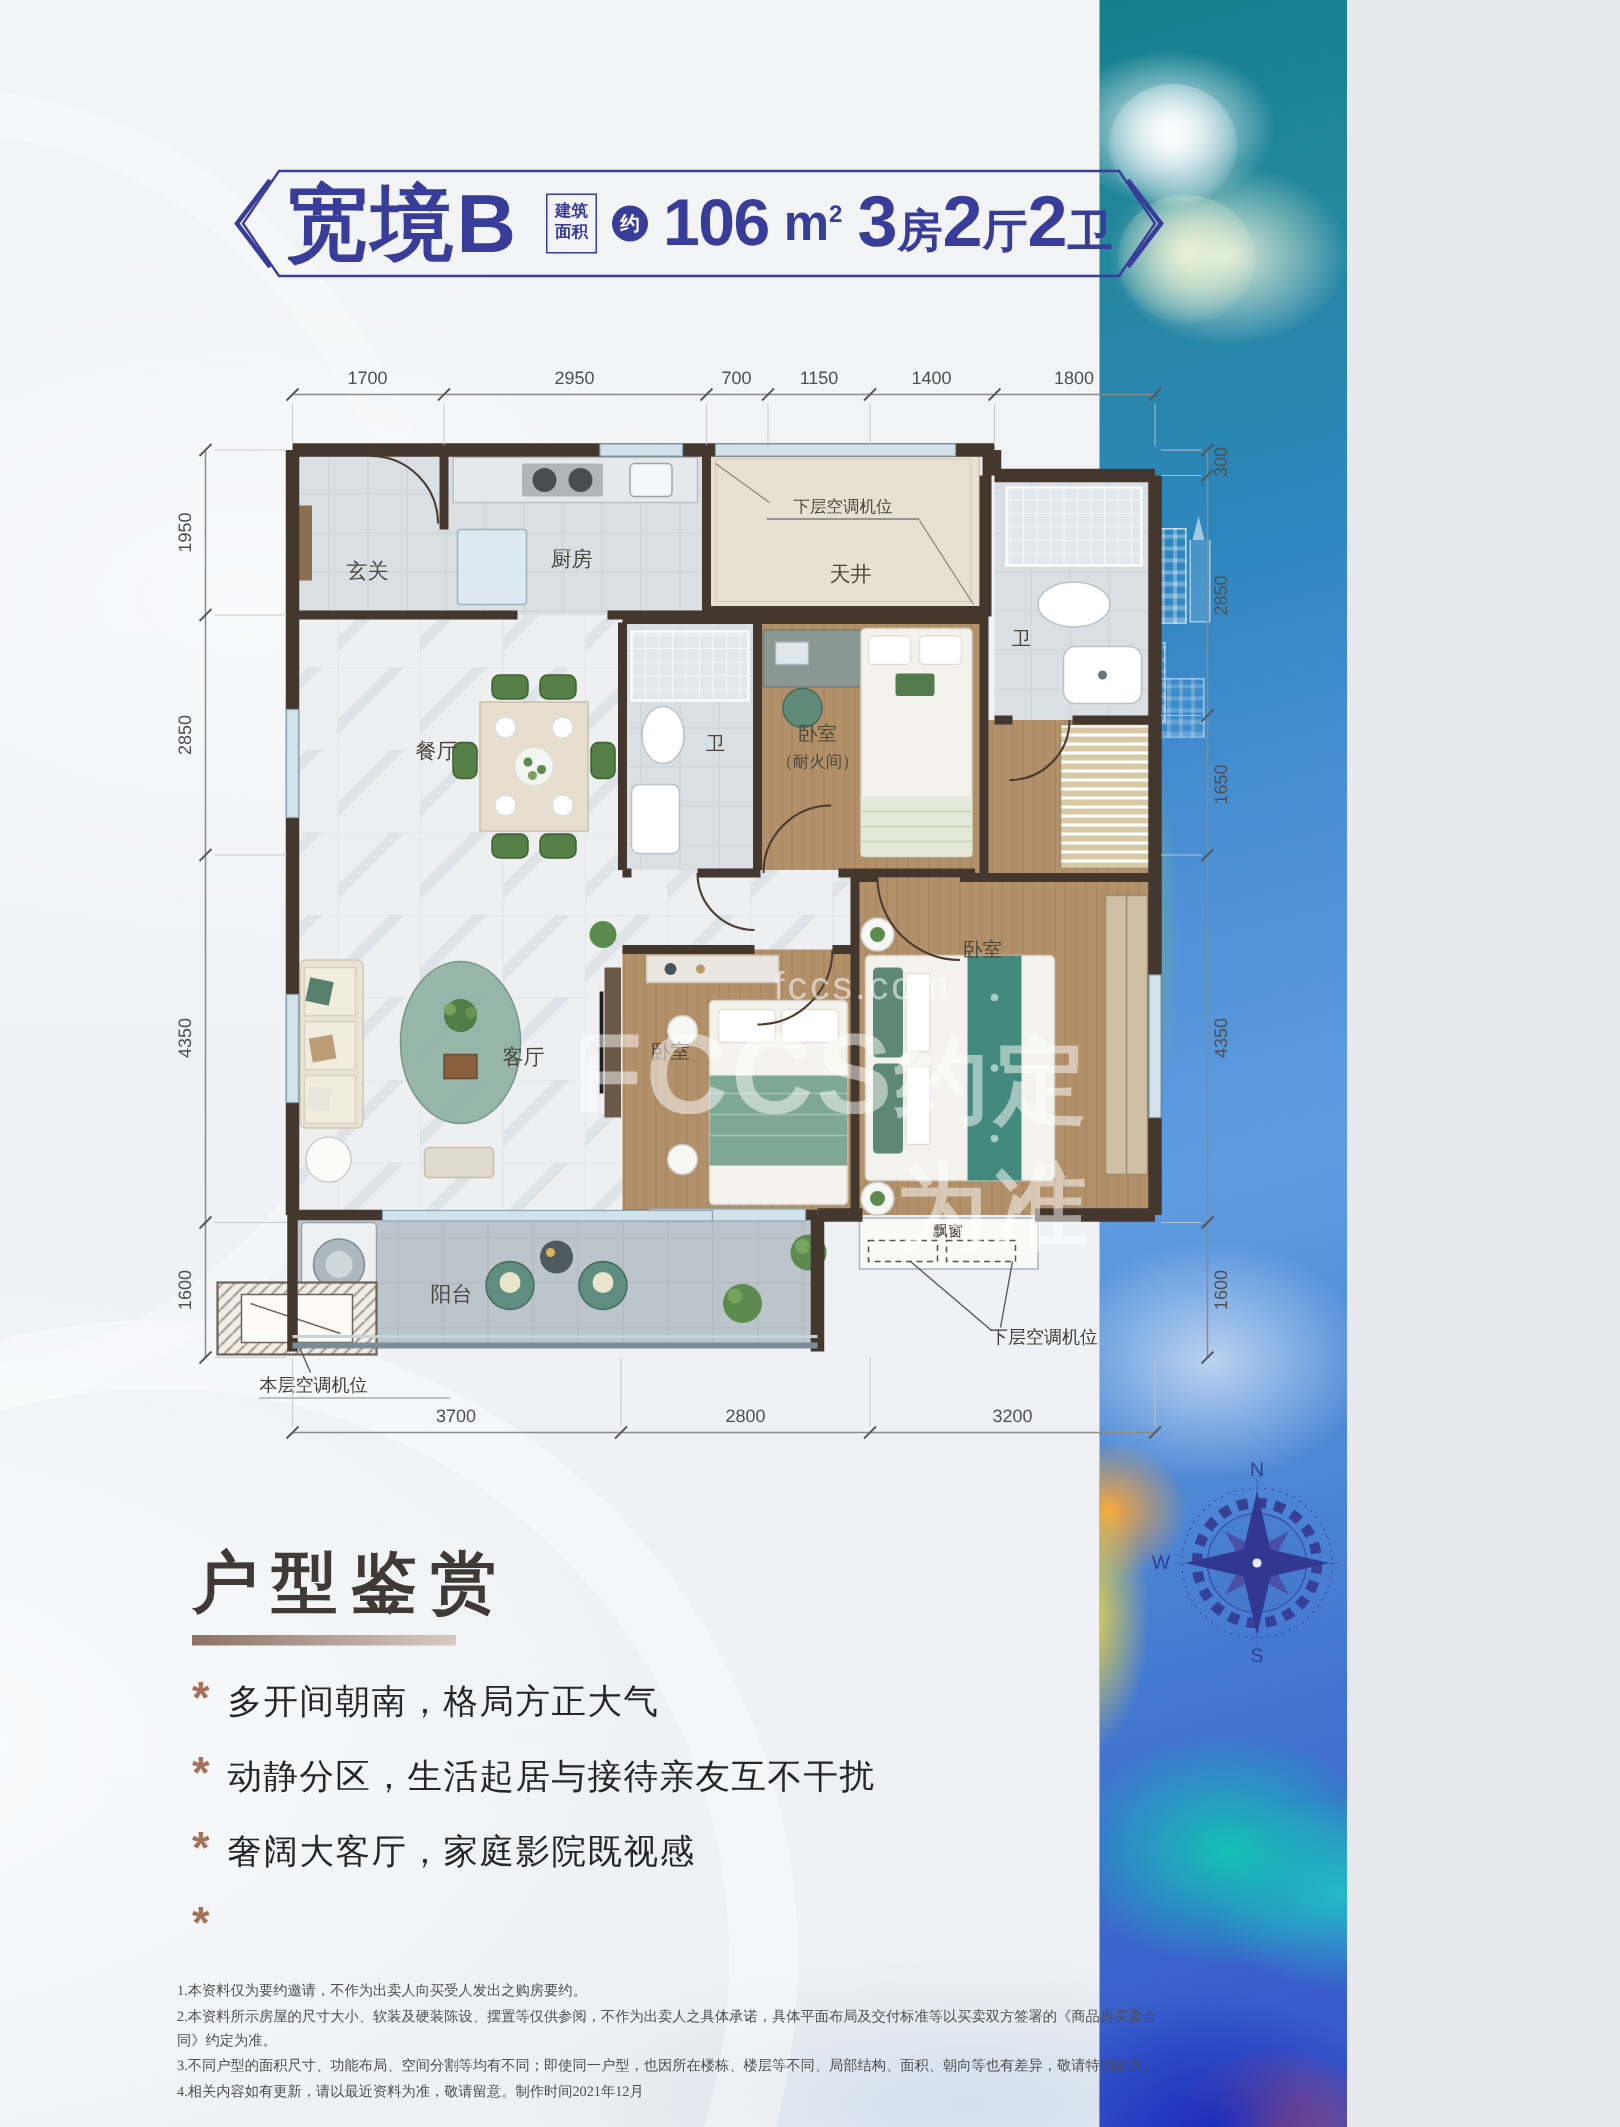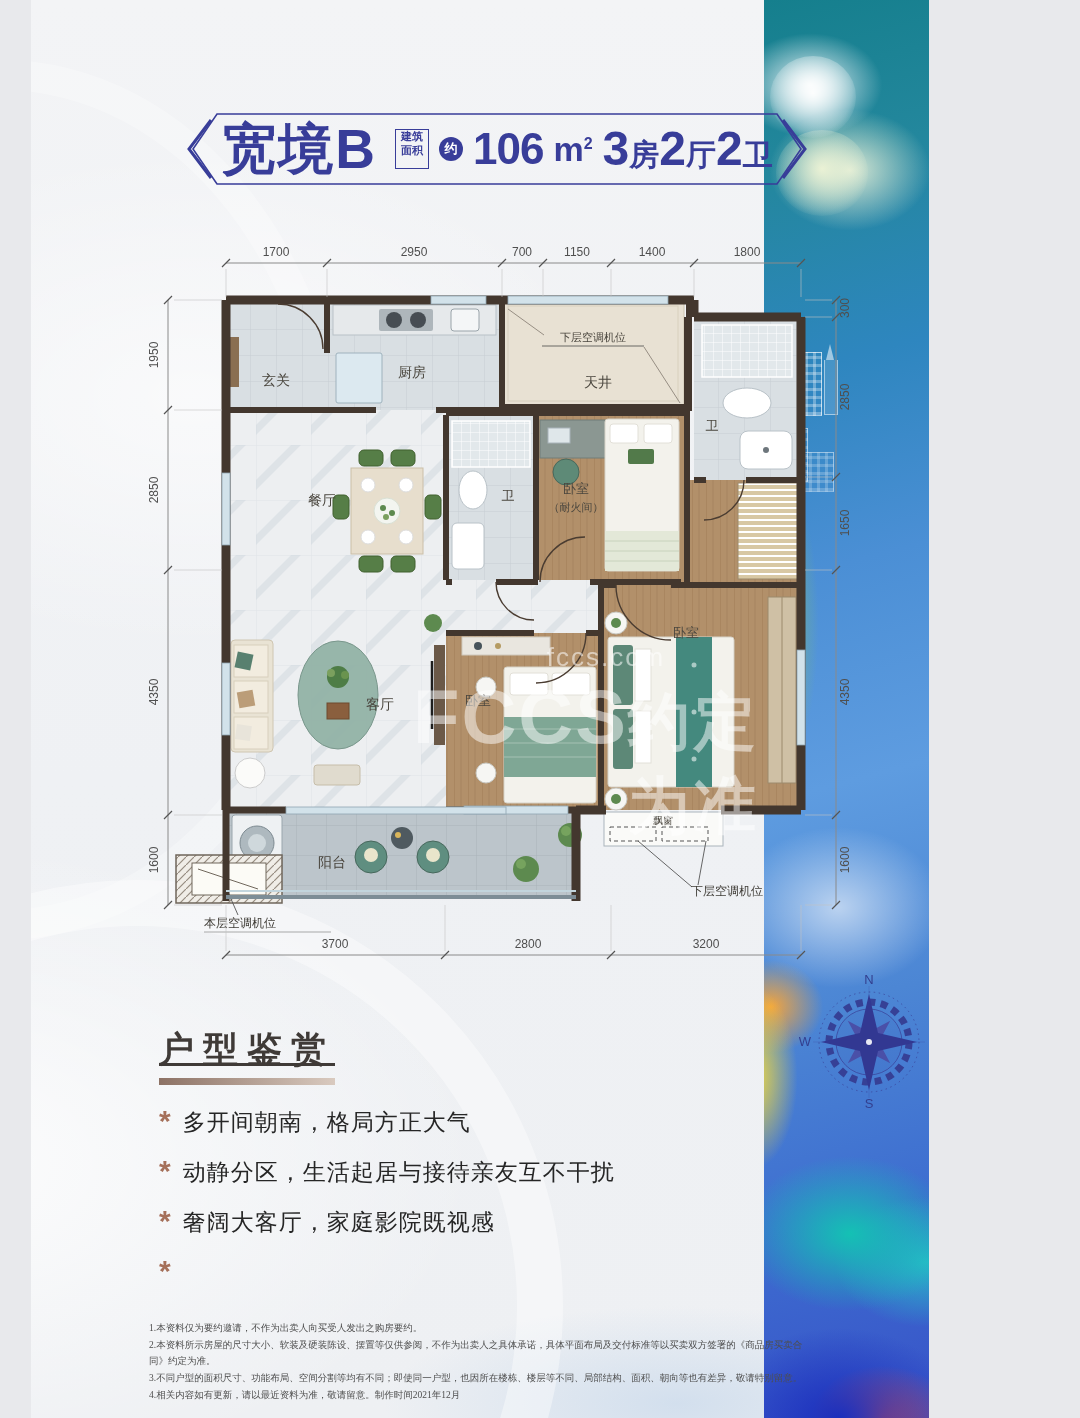--- a/index.html
+++ b/index.html
@@ -2,21 +2,21 @@
 <html><head>
 <meta charset="utf-8">
 <style>
   html,body{margin:0;padding:0;background:#e8e9ec;}
   .page{position:relative;width:898px;height:1418px;overflow:hidden;
     font-family:"Liberation Sans","DejaVu Sans",sans-serif;
     background:
       radial-gradient(420px 140px at 72% 99%, rgba(165,195,228,.38), transparent 70%),
       radial-gradient(900px 520px at -12% 82%, rgba(255,255,255,.85), transparent 62%),
       radial-gradient(700px 420px at 18% 28%, rgba(255,255,255,.6), transparent 60%),
-      linear-gradient(180deg,#f3f4f6 0%,#eff1f4 55%,#eef0f3 100%); margin-left: 31px;}
+      linear-gradient(180deg,#f3f4f6 0%,#eff1f4 55%,#eef0f3 100%);}
   .swirl{position:absolute;border-radius:50%;pointer-events:none;}
   .swirl.s1{left:-320px;top:880px;width:760px;height:760px;border:46px solid rgba(255,255,255,.4);}
   .swirl.s2{left:-380px;top:60px;width:640px;height:820px;border:30px solid rgba(255,255,255,.28);}
 
   
   .art{position:absolute;right:0;top:0;width:165px;height:1418px;
     background:
       radial-gradient(100px 72px at 28% 6%, rgba(255,255,255,.92), transparent 72%),
       radial-gradient(112px 84px at 52% 12%, rgba(243,246,219,.88), transparent 72%),
       radial-gradient(92px 270px at -6% 44%, #8fcd4a, transparent 70%),
@@ -46,21 +46,21 @@
   .spire:before{content:"";position:absolute;left:1px;top:-16px;border-left:4px solid transparent;
     border-right:4px solid transparent;border-bottom:16px solid rgba(255,255,255,.55);}
 
   
   .header{position:absolute;left:150px;top:106px;width:632px;height:86px;color:#383d99;}
   .header svg{position:absolute;left:0;top:0;}
   .hd-row{position:absolute;left:0;top:0;width:100%;height:100%;display:flex;
     align-items:center;justify-content:center;gap:10px;}
   .hd-title{font-size:55px;font-weight:bold;letter-spacing:2px;line-height:1;}
   .hd-badge{width:32px;height:38px;border:1.5px solid #383d99;display:flex;flex-direction:column;
-    align-items:center;font-size:11px;font-weight:bold;line-height:1.25;margin-left:8px;}
+    align-items:center;justify-content:center;font-size:11px;font-weight:bold;line-height:1.25;margin-left:8px;}
   .hd-approx{width:24px;height:24px;background:#383d99;color:#fff;border-radius:50%;
     display:flex;align-items:center;justify-content:center;font-size:13px;font-weight:bold;}
   .hd-area{font-size:44px;font-weight:bold;line-height:1;letter-spacing:-1px;}
   .hd-unit{font-size:34px;font-weight:bold;}
   .hd-unit sup{font-size:16px;}
   .hd-spec{display:flex;align-items:flex-end;line-height:1;}
   .hd-spec .n{font-size:48px;font-weight:bold;}
   .hd-spec .u{font-size:30px;font-weight:bold;padding-bottom:3px;}
 
   
@@ -77,21 +77,21 @@
   .wm .dom{text-align:center;padding-right:14px;font-size:26px;letter-spacing:2px;color:rgba(255,255,255,.55);}
   .wm .row{display:flex;align-items:baseline;}
   .wm .logo{font-size:76px;font-weight:bold;letter-spacing:2px;}
   .wm .cn{font-size:62px;font-weight:bold;letter-spacing:4px;}
 
   .compass{position:absolute;left:768px;top:972px;z-index:2;}
   .compass text{font-size:13px;fill:#333f8f;text-anchor:middle;font-family:"Liberation Sans",sans-serif;}
 
   
   .features{position:absolute;left:128px;top:1026px;z-index:2;}
-  .ft-title{font-size:35px;font-weight:bold;color:#3f3a37;letter-spacing:9px;text-decoration:underline;}
+  .ft-title{font-size:44px;font-weight:bold;color:#3f3a37;letter-spacing:9px;}
   .ft-bar{width:176px;height:7px;margin-top:5px;background:linear-gradient(90deg,#8d7265,#d9cabf);}
   .ft-list{margin-top:22px;}
   .ft-item{display:flex;align-items:flex-start;margin-bottom:19px;}
   .ft-star{color:#a5705a;font-size:30px;font-weight:bold;line-height:.9;margin-right:12px;}
   .ft-text{font-size:23px;color:#262626;letter-spacing:1px;font-family:Liberation Serif, serif;}
 
   .disclaimer{position:absolute;left:118px;top:1320px;width:665px;z-index:2;
     font-size:9.5px;color:#4e4e4e;line-height:1.75;font-family:Liberation Serif, serif;}
 </style>
 </head>

